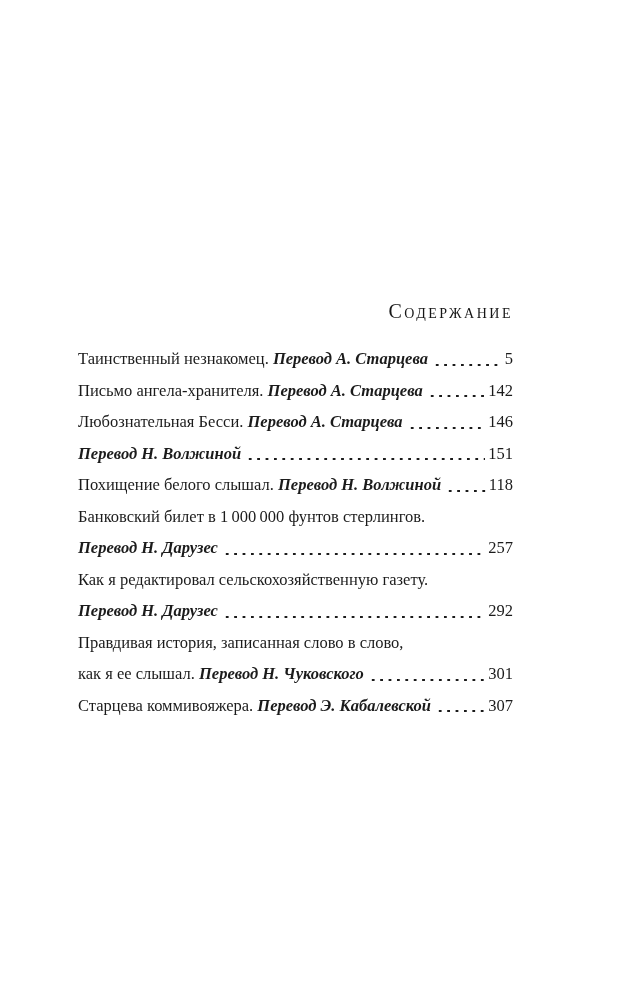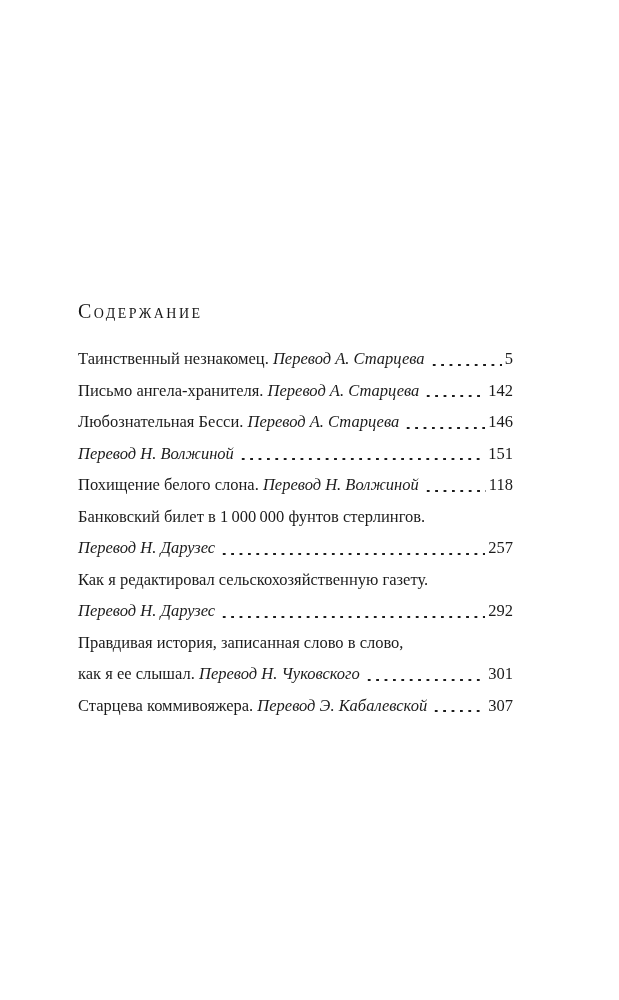--- a/index.html
+++ b/index.html
@@ -21,37 +21,38 @@
     position: absolute;
     left: 78px;
     top: 300px;
     width: 435px;
   }
   .toc-heading {
     font-weight: normal;
     font-size: 20px;
     font-variant: small-caps;
     letter-spacing: 2.5px;
-    text-align: left;
+    text-align: right;
     color: #161616;
     margin-bottom: 20px;
   }
   .toc {
     width: 100%;
   }
   .line {
     display: flex;
     align-items: baseline;
     font-size: 16.5px;
     line-height: 31.5px;
     white-space: nowrap;
     color: #1b1b1b;
   }
   .line .text em {
     font-style: italic;
+    font-weight: bold;
   }
   .dots {
     flex: 1 1 auto;
     align-self: stretch;
     min-width: 10px;
     margin: 0 3px 0 5px;
     background-image: radial-gradient(circle, #1b1b1b 1.15px, rgba(0,0,0,0) 1.5px);
     background-size: 8.4px 4px;
     background-repeat: repeat-x;
     background-position: left bottom 8px;
@@ -81,21 +82,21 @@
           <span class="text"><span>Любознательная Бесси. </span><em>Перевод А. Старцева</em></span>
           <span class="dots"></span>
           <span class="pagenum">146</span>
         </div>
         <div class="line">
           <span class="text"><em>Перевод Н. Волжиной</em></span>
           <span class="dots"></span>
           <span class="pagenum">151</span>
         </div>
         <div class="line">
-          <span class="text"><span>Похищение белого слона. </span><em>Перевод Н. Волжиной</em></span>
+          <span class="text"><span>Похищение белого слышал. </span><em>Перевод Н. Волжиной</em></span>
           <span class="dots"></span>
           <span class="pagenum">118</span>
         </div>
         <div class="line">
           <span class="text"><span>Банковский билет в 1 000 000 фунтов стерлингов.</span></span>
         </div>
         <div class="line">
           <span class="text"><em>Перевод Н. Дарузес</em></span>
           <span class="dots"></span>
           <span class="pagenum">257</span>

